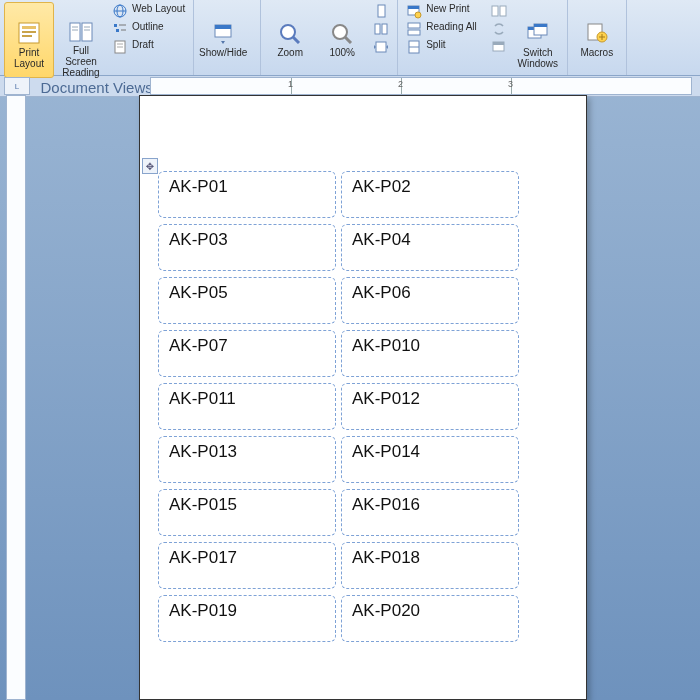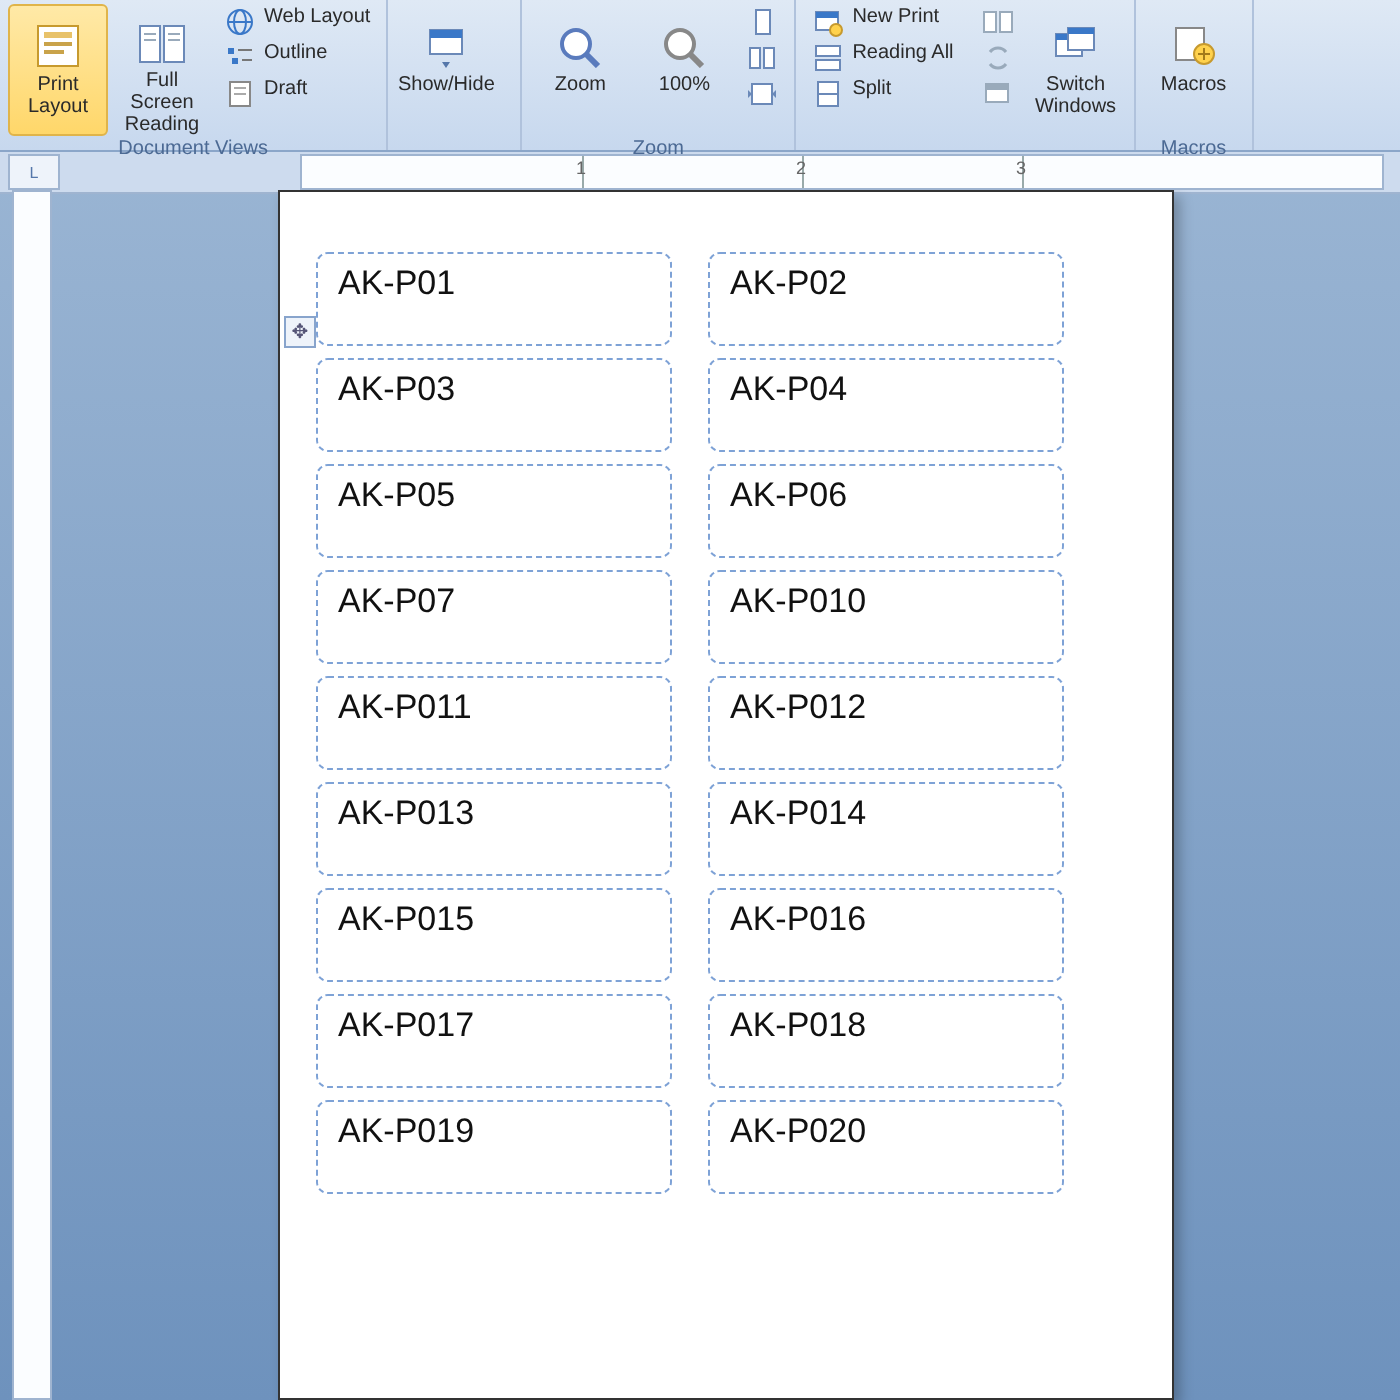--- a/index.html
+++ b/index.html
@@ -1,43 +1,43 @@
 <!DOCTYPE html>
 <html><head>
 <meta charset="utf-8">
 <style>
 html,body{margin:0;padding:0;font-family:"Segoe UI",Tahoma,sans-serif;font-size:11px;background:#7a9bc4;overflow:hidden}
 #app{width:700px;height:700px;position:relative;background:linear-gradient(#9fb9d6,#6e92bd)}
 
 .ribbon{height:75px;background:linear-gradient(#dfe9f5,#c7d8ee);border-bottom:1px solid #8ba6c9;display:flex;align-items:stretch}
 .group{display:flex;flex-direction:column;border-right:1px solid #b0c2dc;padding:0 4px}
 .group-body{flex:1;display:flex;align-items:flex-start;gap:2px;padding-top:2px}
-.group-label{text-align:center;color:#4c6a94;font-size:10px;padding:1px 0 14px}
-.bigbtn{display:flex;flex-direction:column;align-items:center;justify-content:flex-start;width:48px;height:56px;border:1px solid transparent;border-radius:3px;padding-top:8px;cursor:pointer}
+.group-label{text-align:center;color:#4c6a94;font-size:15px;padding:1px 0 14px}
+.bigbtn{display:flex;flex-direction:column;align-items:center;justify-content:flex-start;width:48px;height:56px;border:1px solid transparent;border-radius:3px;padding-top:18px;cursor:pointer}
 .bigbtn.sel{background:linear-gradient(#ffe9a7,#ffd76a);border-color:#e0b44a}
 .bigbtn .ic{width:28px;height:24px;display:flex;align-items:center;justify-content:center}
 .bigbtn .lbl{text-align:center;line-height:11px;font-size:10px;color:#2a2a2a;margin-top:2px}
 .smallcol{display:flex;flex-direction:column;gap:1px;padding-top:1px}
 .smallbtn{display:flex;align-items:flex-start;gap:4px;height:17px;padding:0 4px;cursor:pointer;border-radius:2px}
 .smallbtn .ic{width:16px;height:16px;display:flex;align-items:center;justify-content:center}
 .smallbtn .lbl{color:#2a2a2a;font-size:10px}
 svg{display:block}
 
 .ruler-row{height:20px;background:#cddbee;display:flex;align-items:center;border-bottom:1px solid #9fb4d0}
 .ruler-corner{width:24px;height:16px;margin-left:4px;background:#eef3fa;border:1px solid #9fb4d0;display:flex;align-items:center;justify-content:center;font-size:8px;color:#5577aa}
 .hruler{flex:1;margin:0 8px 0 120px;height:16px;background:#fbfdff;border:1px solid #9fb4d0;position:relative;overflow:hidden}
 .hruler .tick{position:absolute;top:0;bottom:0;border-left:1px solid #9aa;}
 .hruler .num{position:absolute;top:1px;font-size:9px;color:#666}
 
 .workspace{position:absolute;top:95px;left:0;right:0;bottom:0;display:flex}
 .vruler{width:18px;margin-left:6px;background:#fbfdff;border:1px solid #9fb4d0}
 .page-wrap{flex:1;display:flex;justify-content:center;overflow:hidden}
 .page{width:410px;background:#fff;border:1px solid #333;margin-top:0;box-shadow:3px 3px 6px rgba(0,0,0,.25);padding:30px 18px 0;position:relative}
 .move-handle{position:absolute;left:2px;top:62px;width:14px;height:14px;border:1px solid #88a4cc;background:#eef3fa;display:flex;align-items:center;justify-content:center;font-size:10px;color:#557;cursor:move}
-.labels-table{display:flex;gap:18px;}
+.labels-table{display:flex;gap:5px;margin-top:45px}
 .colcells{display:flex;flex-direction:column;gap:6px;width:178px}
 .cell{height:40px;border:1px dashed #7ea2d6;border-radius:6px;padding:5px 10px 0;font-family:Arial,sans-serif;font-size:17px;color:#111;position:relative}
 .cell .hl{position:relative}
 .cell .hl::before{content:"";position:absolute;left:0;right:0;top:1px;bottom:-1px;background:#bcbcbc;z-index:-1}
 </style>
 </head>
 <body>
 <div id="app">
 
 <div class="ribbon">

